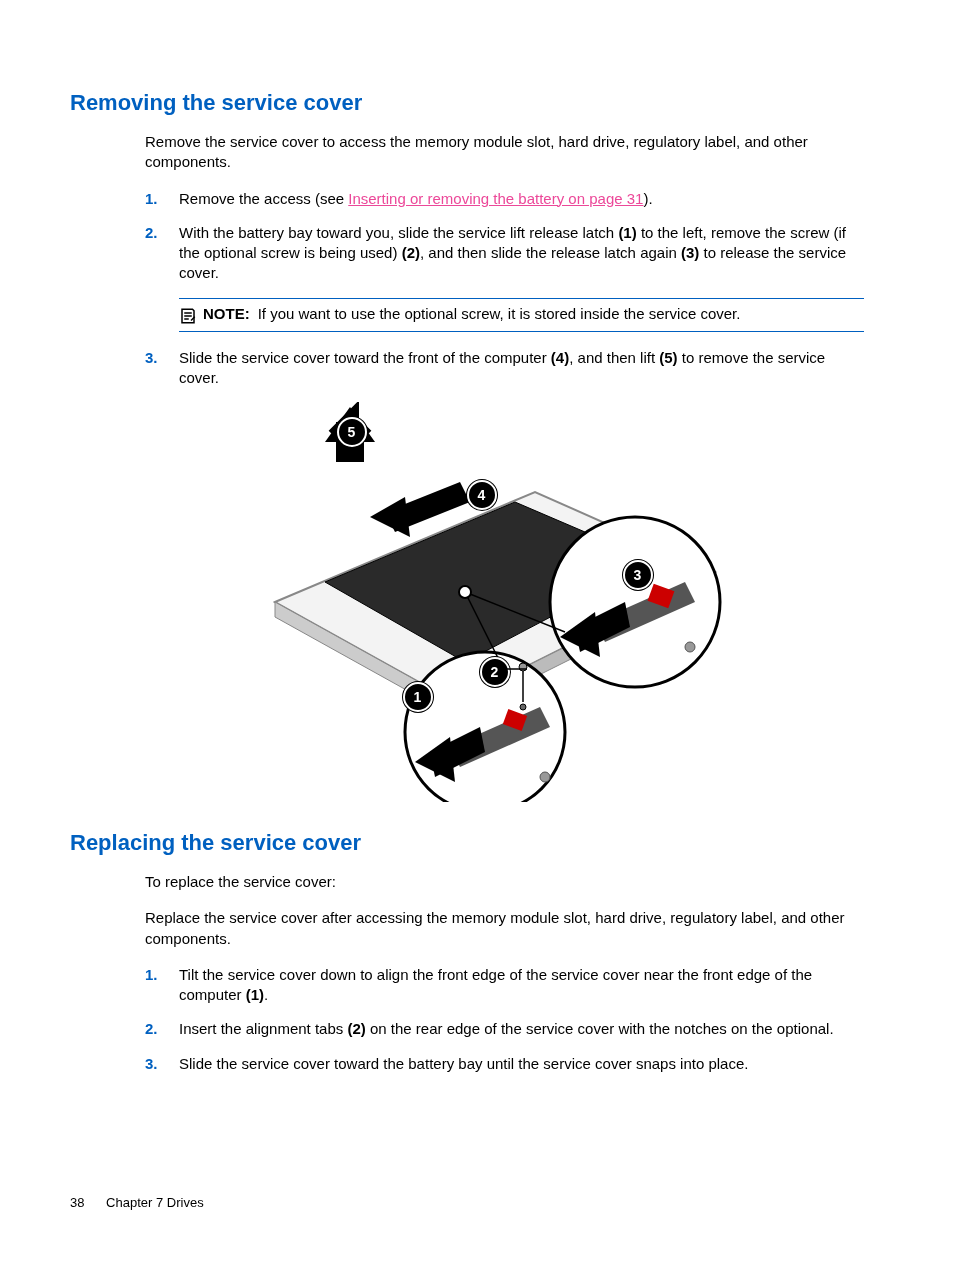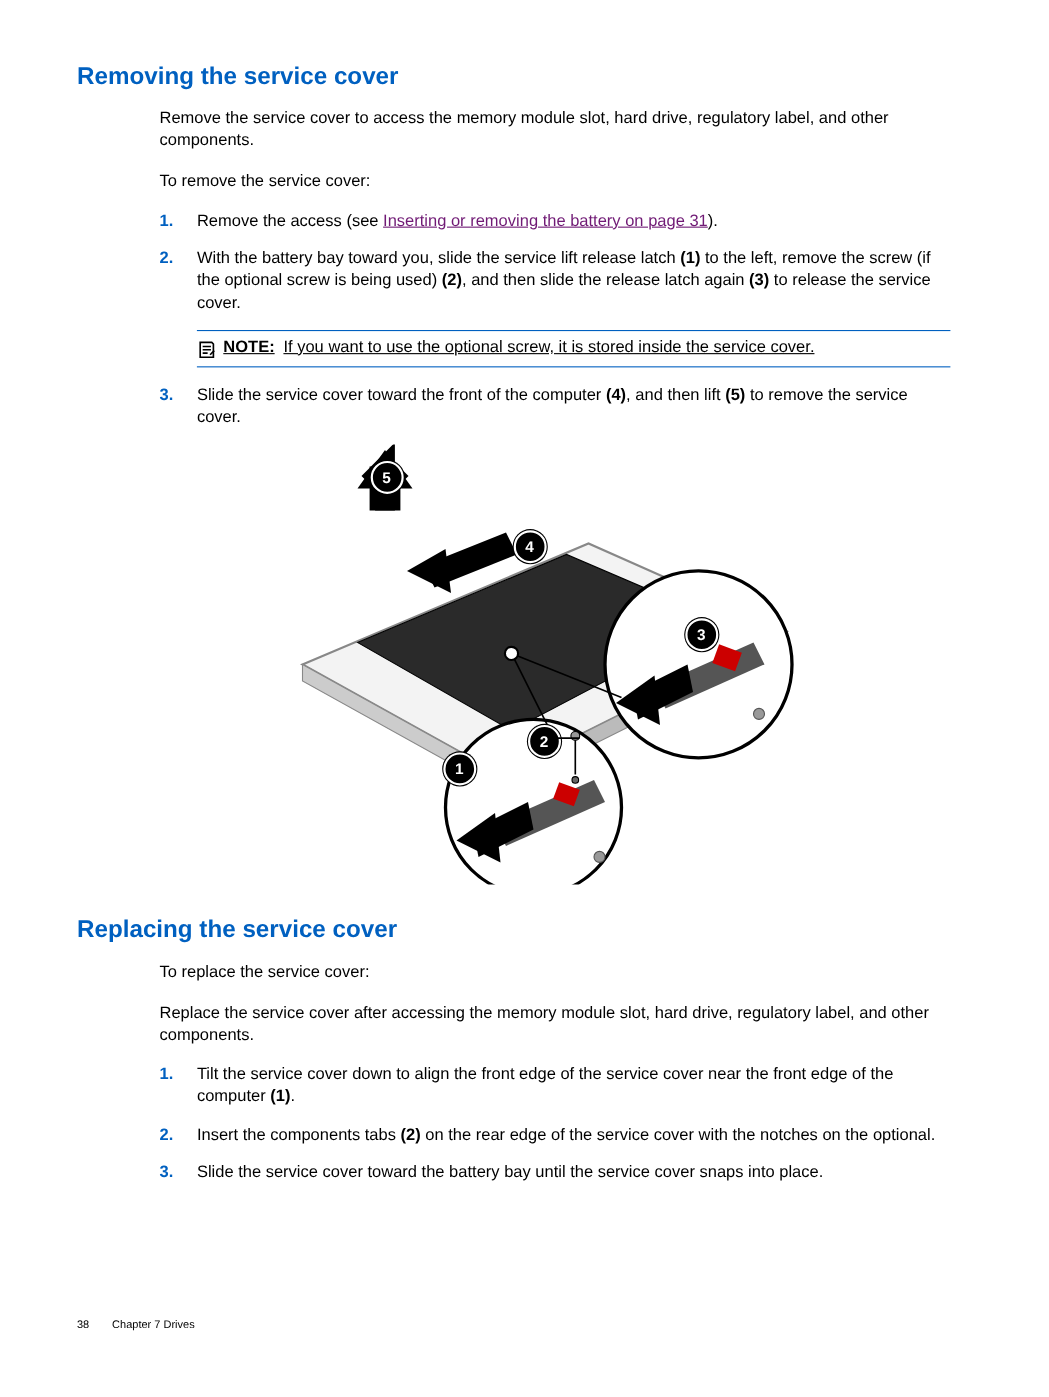--- a/index.html
+++ b/index.html
@@ -7,21 +7,21 @@
     font-size: 15px;
     color: #000;
     margin: 0;
     padding: 0;
     width: 954px;
     height: 1270px;
     position: relative;
     background: #fff;
   }
   .page {
-    padding: 56px 70px 0 70px;
+    padding: 90px 70px 0 70px;
   }
   .heading {
     color: #0060c0;
     font-size: 22px;
     font-weight: bold;
     margin: 0 0 16px 0;
   }
   .body-indent {
     margin-left: 75px;
     margin-right: 20px;
@@ -44,21 +44,21 @@
   ol.steps > li > .num {
     color: #0060c0;
     font-weight: bold;
     min-width: 34px;
     flex: 0 0 34px;
   }
   ol.steps > li > .txt {
     flex: 1;
   }
   a.xref {
-    color: #701a75;
+    color: #ec4899;
     text-decoration: underline;
   }
   .bold { font-weight: bold; }
   .note-box {
     border-top: 1px solid #0060c0;
     border-bottom: 1px solid #0060c0;
     padding: 6px 0 6px 0;
     margin: 6px 0 16px 0;
     display: flex;
     align-items: flex-start;
@@ -75,21 +75,21 @@
   .figure {
     margin: 8px auto 28px auto;
     width: 500px;
     height: 400px;
     position: relative;
   }
   .footer {
     position: absolute;
     bottom: 60px;
     left: 70px;
-    font-size: 10px;
+    font-size: 13px;
   }
   .footer .pg { margin-right: 18px; }
   
   .badge {
     position: absolute;
     width: 26px; height: 26px;
     border-radius: 50%;
     background: #000;
     color: #fff;
     font-weight: bold;
@@ -103,38 +103,37 @@
 </style>
 </head>
 <body>
 
 <div class="page">
 
   <h2 class="heading">Removing the service cover</h2>
 
   <div class="body-indent">
     <p>Remove the service cover to access the memory module slot, hard drive, regulatory label, and other components.</p>
-    <p>To remove the service cover:</p>
 
     <ol class="steps">
       <li>
         <span class="num">1.</span>
         <span class="txt">
           <span>Remove the access (see </span><a href="#" class="xref">Inserting or removing the battery on page 31</a><span>).</span>
         </span>
       </li>
       <li>
         <span class="num">2.</span>
         <span class="txt">
           <span>With the battery bay toward you, slide the service lift release latch </span><span class="bold">(1)</span><span> to the left, remove the screw (if the optional screw is being used) </span><span class="bold">(2)</span><span>, and then slide the release latch again </span><span class="bold">(3)</span><span> to release the service cover.</span>
         </span>
       </li>
     </ol>
 
-    <div class="note-box" style="margin-left:34px;text-decoration:underline;">
+    <div class="note-box" style="margin-left:34px;">
       <svg class="note-icon" viewBox="0 0 24 24">
           <path fill="none" stroke="#000" stroke-width="2" d="M4 3h14l2 2v16H4z M7 8h10 M7 12h10 M7 16h6"></path>
           <path fill="none" stroke="#000" stroke-width="2" d="M16 18l5-5"></path>
         </svg>
       <div>
         <span class="note-label">NOTE:</span><span>If you want to use the optional screw, it is stored inside the service cover.</span>
       </div>
     </div>
 
     <ol class="steps">
@@ -206,21 +205,21 @@
     <ol class="steps">
       <li>
         <span class="num">1.</span>
         <span class="txt">
           <span>Tilt the service cover down to align the front edge of the service cover near the front edge of the computer </span><span class="bold">(1)</span><span>.</span>
         </span>
       </li>
       <li>
         <span class="num">2.</span>
         <span class="txt">
-          <span>Insert the components tabs </span><span class="bold">(2)</span><span> on the rear edge of the service cover with the notches on the optional.</span>
+          <span>Insert the alignment tabs </span><span class="bold">(2)</span><span> on the rear edge of the service cover with the notches on the optional.</span>
         </span>
       </li>
       <li>
         <span class="num">3.</span>
         <span class="txt">
           <span>Slide the service cover toward the battery bay until the service cover snaps into place.</span>
         </span>
       </li>
     </ol>
   </div>

